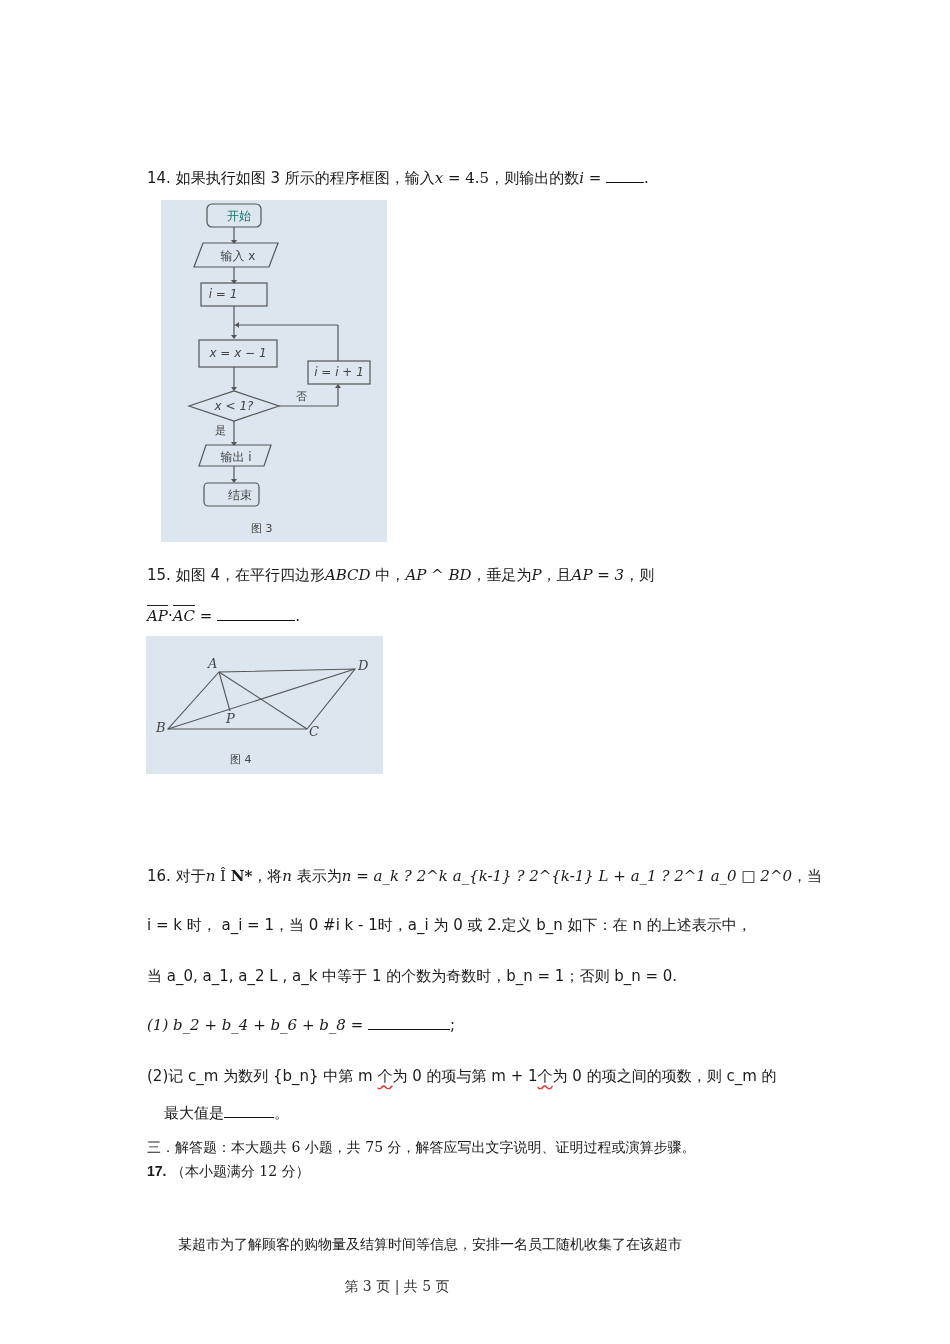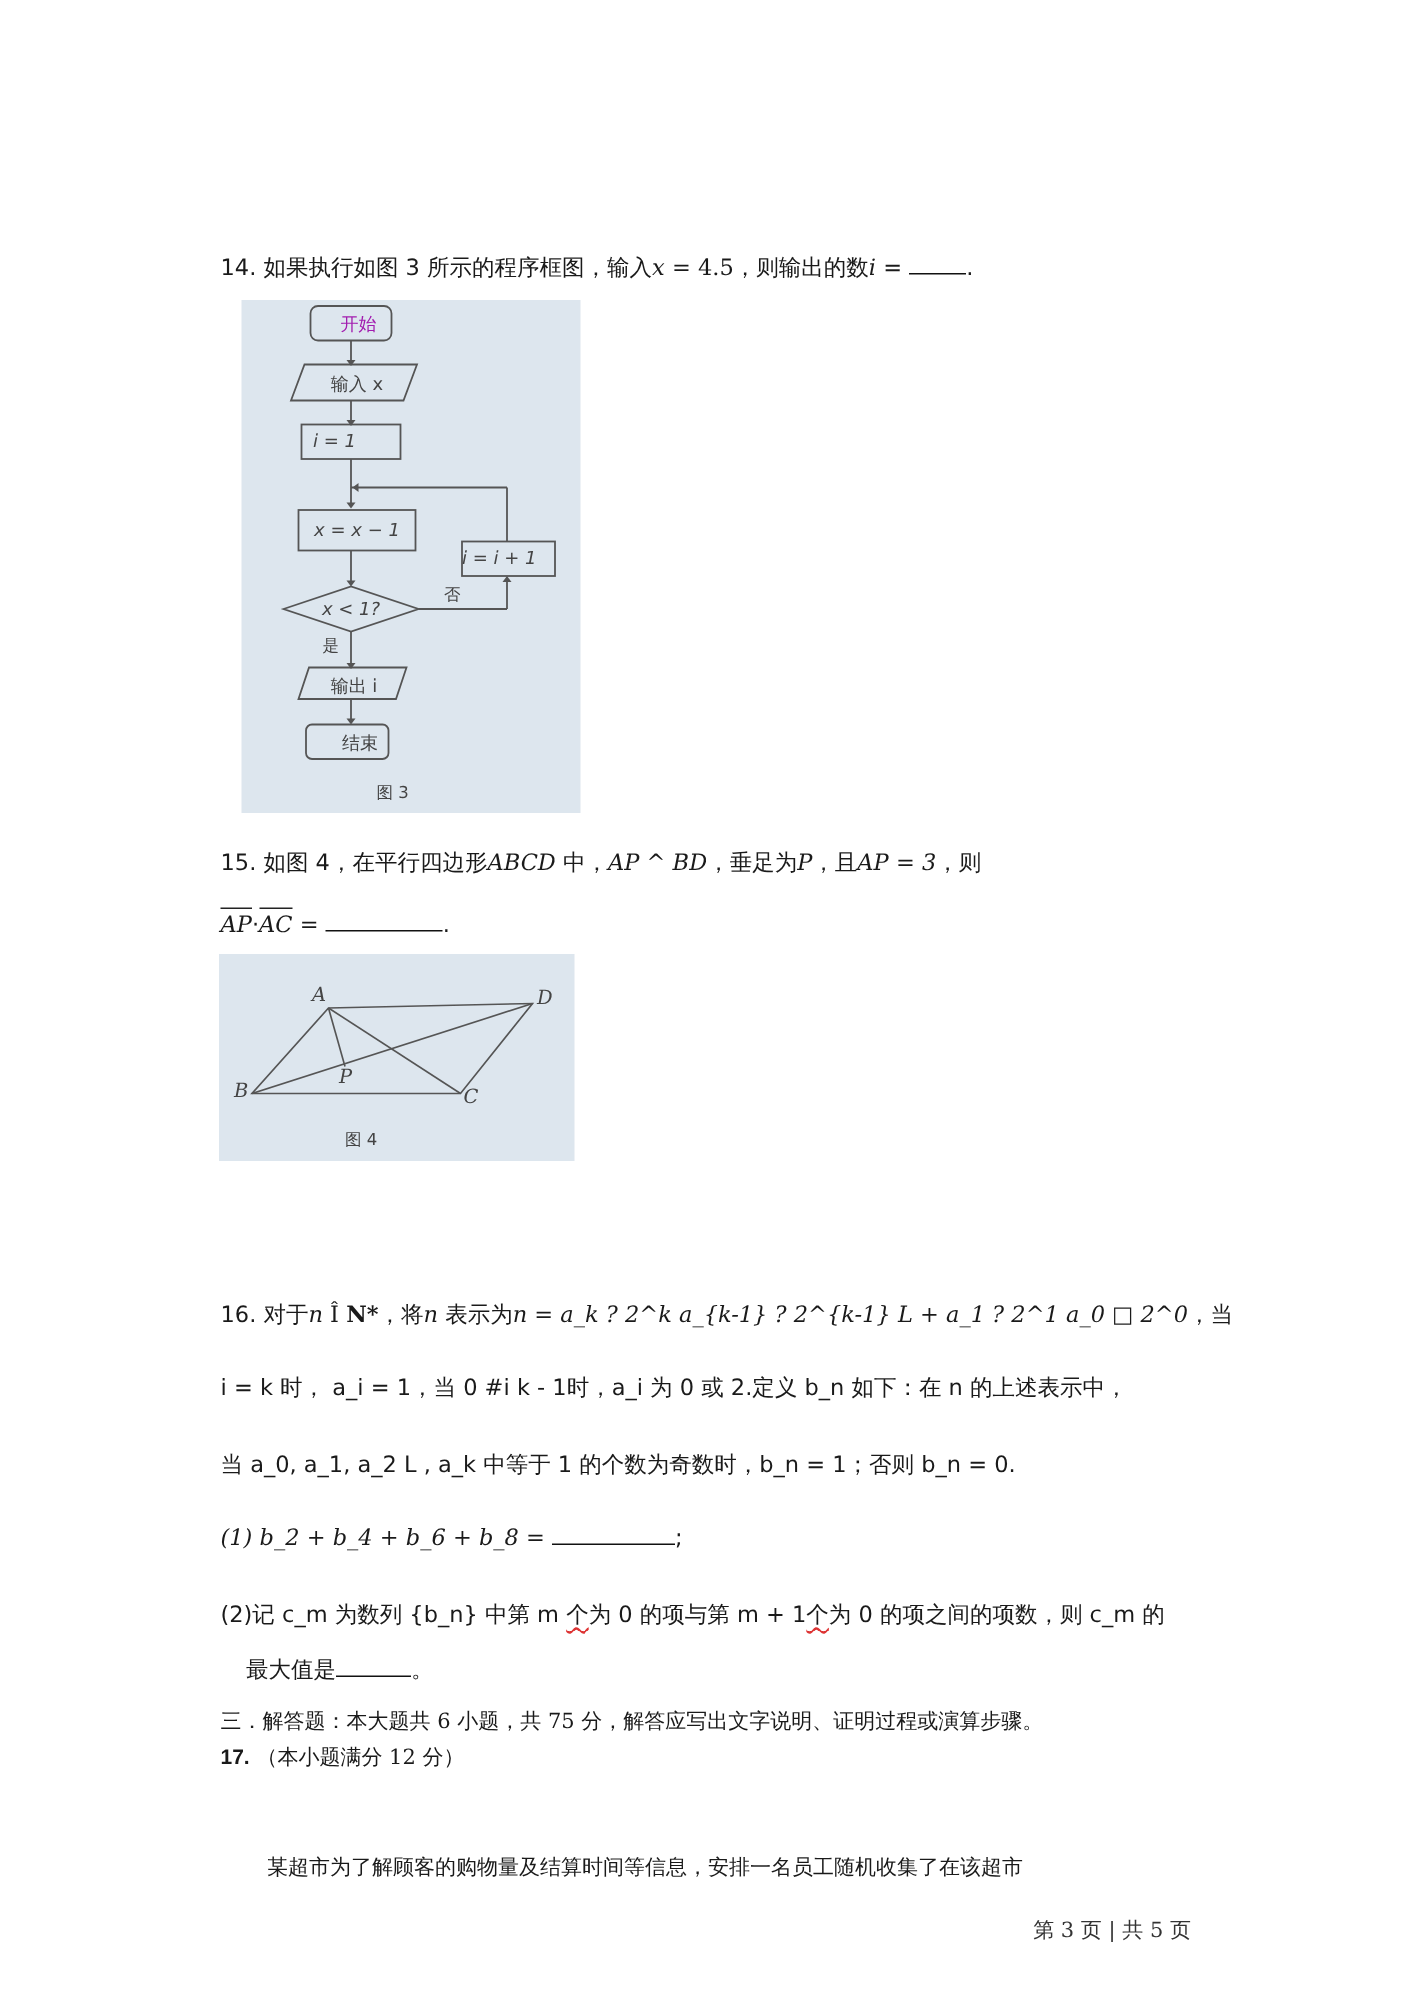--- a/index.html
+++ b/index.html
@@ -11,21 +11,21 @@
   .it { font-family: "DejaVu Serif", serif; font-style: italic; }
   .serif { font-family: "DejaVu Serif", serif; }
   .blank { display: inline-block; border-bottom: 1.2px solid #111; vertical-align: baseline; height: 14px; }
   .vec { position: relative; display: inline-block; }
   .vec::before { content: ""; position: absolute; left: 0; right: 0; top: -1px; border-top: 1px solid #222; }
 
   .fig { position: absolute; background: #dde6ee; }
   .fig svg { position: absolute; left: 0; top: 0; }
 
   .section { position: absolute; left: 147px; font-family: "DejaVu Serif", serif; font-size: 14px; white-space: nowrap; }
-  .footer { position: absolute; left: 0; width: 794px; top: 1278px; text-align: right; font-family: "DejaVu Serif", serif; font-size: 14px; color: #333; }
+  .footer { position: absolute; left: 0; width: 794px; top: 1278px; text-align: center; font-family: "DejaVu Serif", serif; font-size: 14px; color: #333; }
   .wavy { text-decoration: underline wavy #d33; text-underline-offset: 3px; }
 </style>
 </head>
 <body>
 
 <div class="line" style="top:168px;">
   <span>14.</span>
   <span>如果执行如图 3 所示的程序框图，输入</span><span class="it">x</span><span class="serif"> = 4.5</span><span>，则输出的数</span><span class="it">i</span><span> = </span><span class="blank" style="width:38px;"></span><span>.</span>
 </div>
 
@@ -55,25 +55,25 @@
       <polygon points="70,40 76,40 73,44"></polygon>
       <polygon points="70,80 76,80 73,84"></polygon>
       <polygon points="70,135 76,135 73,139"></polygon>
       <polygon points="70,187 76,187 73,191"></polygon>
       <polygon points="174,188 180,188 177,184"></polygon>
       <polygon points="78,122 78,128 74,125"></polygon>
       <polygon points="70,242 76,242 73,246"></polygon>
       <polygon points="70,279 76,279 73,283"></polygon>
     </g>
   </svg>
-  <div style="position:absolute; left:46px; top:8px; width:64px; text-align:center; font-size:12px; color:#a21caf;">开始</div>
+  <div style="position:absolute; left:46px; top:8px; width:64px; text-align:center; font-size:12px; color:#0f766e;">开始</div>
   <div style="position:absolute; left:38px; top:48px; width:78px; text-align:center; font-size:12px; color:#444;">输入 x</div>
   <div style="position:absolute; left:40px; top:87px; width:44px; text-align:center; font-size:12px; color:#444; font-style:italic;">i = 1</div>
   <div style="position:absolute; left:38px; top:146px; width:78px; text-align:center; font-size:12px; color:#444; font-style:italic;">x = x − 1</div>
-  <div style="position:absolute; left:147px; top:165px; width:62px; text-align:left; font-size:12px; color:#444; font-style:italic;">i = i + 1</div>
+  <div style="position:absolute; left:147px; top:165px; width:62px; text-align:center; font-size:12px; color:#444; font-style:italic;">i = i + 1</div>
   <div style="position:absolute; left:28px; top:199px; width:90px; text-align:center; font-size:12px; color:#444; font-style:italic;">x &lt; 1?</div>
   <div style="position:absolute; left:135px; top:189px; font-size:11px; color:#444;">否</div>
   <div style="position:absolute; left:54px; top:223px; font-size:11px; color:#444;">是</div>
   <div style="position:absolute; left:40px; top:249px; width:70px; text-align:center; font-size:12px; color:#444;">输出 i</div>
   <div style="position:absolute; left:43px; top:287px; width:72px; text-align:center; font-size:12px; color:#444;">结束</div>
   <div style="position:absolute; left:90px; top:321px; font-size:11px; color:#444;">图 3</div>
 </div>
 
 <div class="line" style="top:565px;">
   <span>15.</span>

